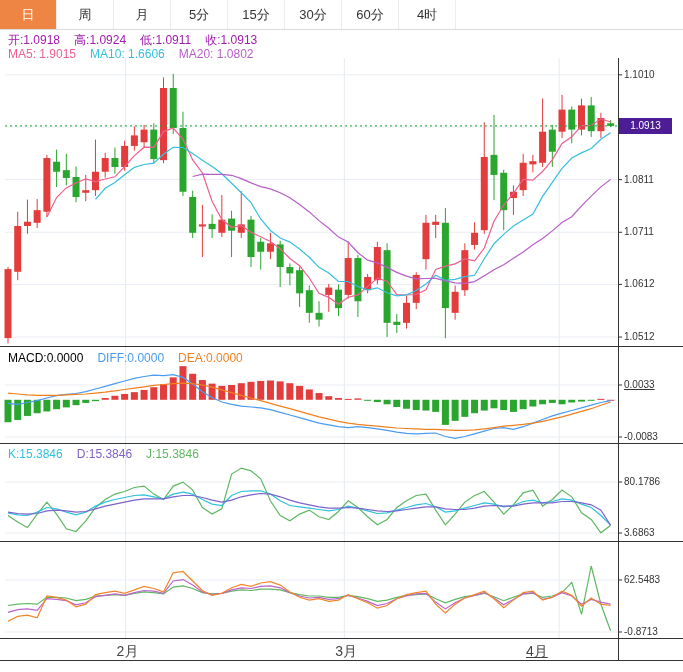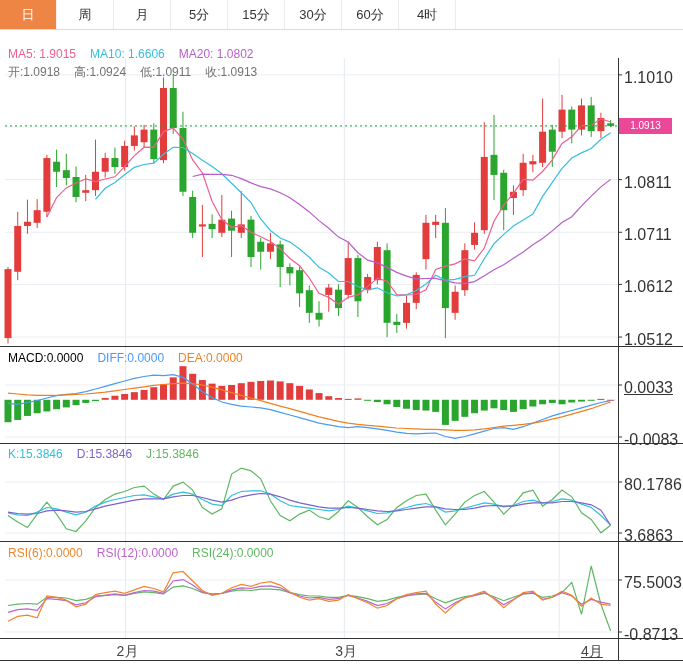--- a/index.html
+++ b/index.html
@@ -7,21 +7,21 @@
        font-family:"Liberation Sans",sans-serif;}
   .app{position:absolute;inset:0;background:#fff;}
   .tabbar{position:absolute;top:0;left:0;right:0;height:29px;background:#fff;
           border-bottom:1px solid #dcdcdc;display:flex;z-index:4;}
   .tab{width:56px;text-align:center;line-height:29px;font-size:13px;color:#333;
        border-right:1px solid #ececec;cursor:pointer;}
   .tab.active{background:#ee8544;color:#fff;}
   .readout{position:absolute;font-size:12px;z-index:3;left:8px;white-space:nowrap;}
   .readout span{margin-right:14px;}
   #chart-svg{position:absolute;top:0;left:0;z-index:1;}
-  .axis-label{position:absolute;font-size:16px;color:#333;z-index:2;white-space:nowrap;}
+  .axis-label{position:absolute;font-size:10px;color:#333;z-index:2;white-space:nowrap;}
   .month-label{position:absolute;font-size:14px;color:#444;z-index:2;white-space:nowrap;}
   .badge{position:absolute;left:619px;width:53px;height:16px;color:#fff;font-size:10px;
          line-height:16px;text-align:center;z-index:3;}
 </style>
 </head>
 <body>
 
 <div class="app">
   <div class="tabbar" id="tabbar">
       <div class="tab active">日</div>
@@ -264,45 +264,42 @@
       <polyline points="8.0,612.3 17.7,609.6 27.4,608.9 37.2,610.3 46.9,598.7 56.6,599.4 66.3,600.7 76.0,604.8 85.8,602.8 95.5,596.7 105.2,595.3 114.9,593.9 124.6,595.3 134.4,592.6 144.1,590.5 153.8,591.2 163.5,593.3 173.2,581.0 183.0,579.6 192.7,585.1 202.4,591.9 212.1,594.6 221.8,593.3 231.6,589.9 241.3,587.8 251.0,588.5 260.7,586.4 270.4,585.8 280.2,587.8 289.9,592.6 299.6,596.0 309.3,598.0 319.0,597.3 328.8,599.4 338.5,598.7 348.2,595.3 357.9,598.0 367.6,601.4 377.4,605.5 387.1,603.5 396.8,598.7 406.5,596.0 416.2,593.9 426.0,593.3 435.7,602.1 445.4,608.9 455.1,602.8 464.8,598.0 474.6,595.3 484.3,592.6 494.0,598.0 503.7,604.8 513.4,599.4 523.2,593.9 532.9,592.6 542.6,599.4 552.3,597.3 562.0,592.6 571.8,596.0 581.5,604.2 591.2,599.4 600.9,602.1 610.6,604.2" fill="none" stroke="#bc64cc" stroke-width="1.2"></polyline>
       <polyline points="8.0,621.2 17.7,616.4 27.4,615.1 37.2,617.8 46.9,596.0 56.6,597.3 66.3,600.1 76.0,606.9 85.8,604.2 95.5,594.6 105.2,592.6 114.9,591.2 124.6,593.3 134.4,589.9 144.1,586.4 153.8,588.5 163.5,591.9 173.2,572.8 183.0,571.5 192.7,581.0 202.4,590.5 212.1,595.3 221.8,593.3 231.6,587.8 241.3,584.4 251.0,586.4 260.7,583.0 270.4,581.7 280.2,585.1 289.9,591.9 299.6,597.3 309.3,600.1 319.0,598.7 328.8,601.4 338.5,600.1 348.2,594.6 357.9,598.7 367.6,602.8 377.4,608.2 387.1,605.5 396.8,598.7 406.5,594.6 416.2,592.6 426.0,591.2 435.7,604.2 445.4,613.0 455.1,604.2 464.8,598.0 474.6,594.6 484.3,591.2 494.0,598.7 503.7,607.6 513.4,600.1 523.2,592.6 532.9,591.2 542.6,600.1 552.3,597.3 562.0,591.2 571.8,595.3 581.5,606.2 591.2,598.0 600.9,604.2 610.6,605.5" fill="none" stroke="#f0862c" stroke-width="1.2"></polyline>
       <line x1="0" y1="346.5" x2="683" y2="346.5" stroke="#333333" stroke-width="1"></line>
       <line x1="0" y1="443.5" x2="683" y2="443.5" stroke="#333333" stroke-width="1"></line>
       <line x1="0" y1="541.5" x2="683" y2="541.5" stroke="#333333" stroke-width="1"></line>
       <line x1="0" y1="638.5" x2="683" y2="638.5" stroke="#333333" stroke-width="1"></line>
       <line x1="0" y1="660.5" x2="683" y2="660.5" stroke="#333333" stroke-width="1"></line>
       <line x1="618.5" y1="58" x2="618.5" y2="660" stroke="#333333" stroke-width="1"></line>
     </svg>
 
-  <div class="readout" style="top:32px;color:#737373;margin-top:32px;">
+  <div class="readout" style="top:32px;color:#a21caf;">
     <span>开:1.0918</span><span>高:1.0924</span><span>低:1.0911</span><span>收:1.0913</span>
   </div>
   <div class="readout" style="top:47px;">
     <span style="color:#ee5f8e">MA5: 1.9015</span><span style="color:#36bfdf">MA10: 1.6606</span><span style="color:#b75fc8">MA20: 1.0802</span>
   </div>
   <div class="readout" style="top:351px;">
     <span style="color:#000000">MACD:0.0000</span><span style="color:#4a9cf0">DIFF:0.0000</span><span style="color:#f0801f">DEA:0.0000</span>
   </div>
   <div class="readout" style="top:438px;margin-top:9px;">
     <span style="color:#2fc1dd">K:15.3846</span><span style="color:#7d62c9">D:15.3846</span><span style="color:#5fb762">J:15.3846</span>
   </div>
-  <div class="readout" style="top:546px;">
-    <span style="color:#f0862c">RSI(6):0.0000</span><span style="color:#bc64cc">RSI(12):0.0000</span><span style="color:#5fb762">RSI(24):0.0000</span>
-  </div>
-
-  <div class="badge" id="price-badge" style="background: #ec4899; top: 118px;">1.0913</div>
+
+  <div class="badge" id="price-badge" style="background: #4c1d95; top: 118px;">1.0913</div>
 </div>
 
 <div class="axis-label" style="left: 624px; top: 68.8483px;">1.1010</div>
 <div class="axis-label" style="left: 624px; top: 173.623px;">1.0811</div>
 <div class="axis-label" style="left: 624px; top: 226.274px;">1.0711</div>
 <div class="axis-label" style="left: 624px; top: 278.399px;">1.0612</div>
 <div class="axis-label" style="left: 624px; top: 331.049px;">1.0512</div>
 <div class="axis-label" style="left: 624px; top: 378.987px; text-decoration: underline;">0.0033</div>
 <div class="axis-label" style="left: 624px; top: 430.992px;">-0.0083</div>
 <div class="axis-label" style="left: 624px; top: 476.014px;">80.1786</div>
 <div class="axis-label" style="left: 624px; top: 527.009px; text-align: right;">3.6863</div>
-<div class="axis-label" style="left: 624px; top: 573.978px;">75.5003</div>
+<div class="axis-label" style="left: 624px; top: 573.978px;">62.5483</div>
 <div class="axis-label" style="left: 624px; top: 625.988px;">-0.8713</div>
 <div class="month-label" style="left: 116.612px; top: 643px;">2月</div>
 <div class="month-label" style="left: 335.312px; top: 643px;">3月</div>
-<div class="month-label" style="left: 581px; top: 643px; text-decoration: underline;">4月</div>
+<div class="month-label" style="left: 526px; top: 643px; text-decoration: underline;">4月</div>
 
 </body></html>

